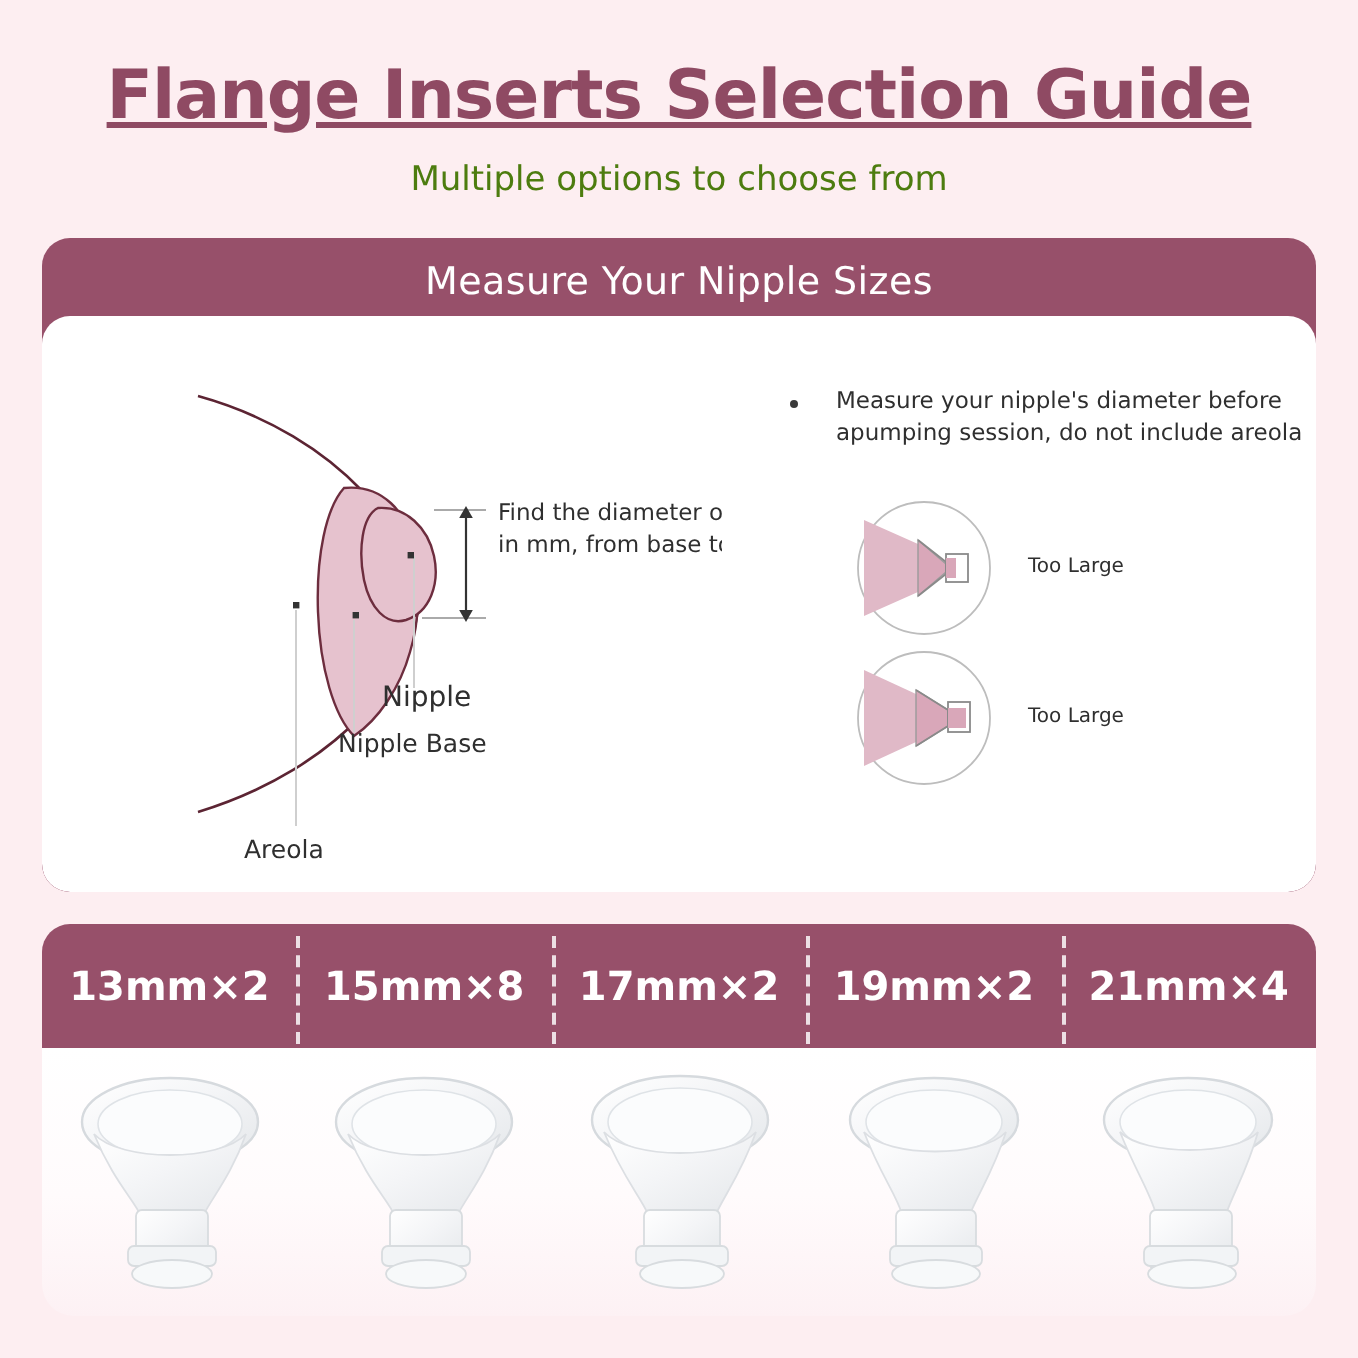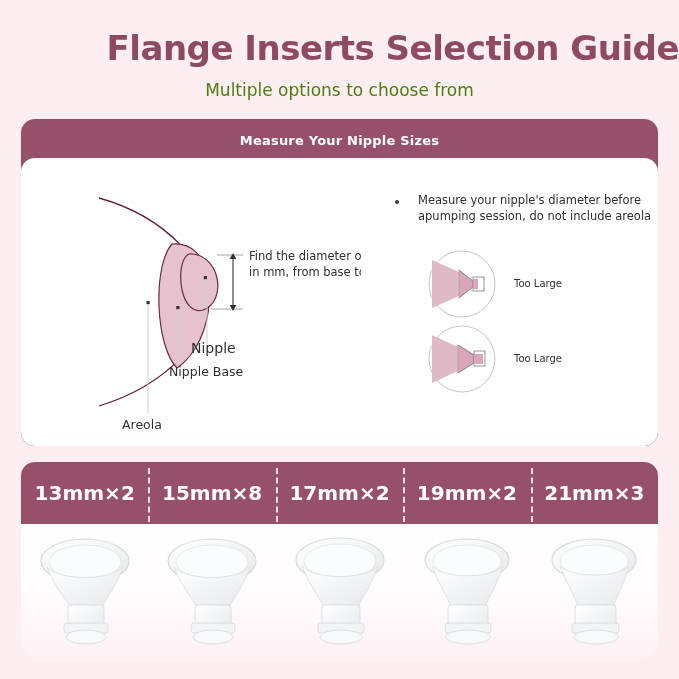--- a/index.html
+++ b/index.html
@@ -8,48 +8,49 @@
     background:#fdeef1;
     font-family:"DejaVu Sans", sans-serif;
     overflow:hidden;
     position:relative;
   }
   .page{position:relative;width:679px;height:679px;}
 
   
   .title{
     position:absolute;left:0;top:28px;width:679px;
-    text-align:right;
+    text-align:center;
     font-family:"DejaVu Sans", sans-serif;
     font-weight:bold;
     font-size:34px;
     letter-spacing:-0.5px;
     color:#8f4a63;
+    text-decoration:underline;
   }
   .subtitle{
     position:absolute;left:0;top:80px;width:679px;
     text-align:center;
     font-size:17px;
     color:#4d7c0f;
     font-weight:400;
   }
 
   
   .card{
     position:absolute;left:21px;top:119px;width:637px;height:327px;
     background:#97506a;
     border-radius:14px;
     overflow:hidden;
   }
   .card-header{
     position:absolute;left:0;top:0;width:637px;height:43px;
     display:flex;align-items:center;justify-content:center;
     color:#ffffff;
-    font-weight:bold;
-    font-size:13px;
+    font-weight:normal;
+    font-size:19px;
     letter-spacing:.2px;
   }
   .card-body{
     position:absolute;left:0;top:39px;width:637px;height:288px;
     background:#ffffff;
     border-radius:14px;
   }
 
   
   .diagram{position:absolute;left:0;top:0;width:340px;height:288px;}
@@ -217,21 +218,21 @@
     <div class="size-cell">
       <span>15mm×8</span>
     </div>
     <div class="size-cell">
       <span>17mm×2</span>
     </div>
     <div class="size-cell">
       <span>19mm×2</span>
     </div>
     <div class="size-cell">
-      <span>21mm×3</span>
+      <span>21mm×4</span>
     </div>
   </div>
 
   <div class="product-strip">
 
     <div class="product-cell">
       <svg width="110" height="128" viewBox="0 0 110 128" xmlns="http://www.w3.org/2000/svg">
         <defs>
           <linearGradient id="g1" x1="0" y1="0" x2="1" y2="1">
             <stop offset="0%" stop-color="#ffffff"></stop>

